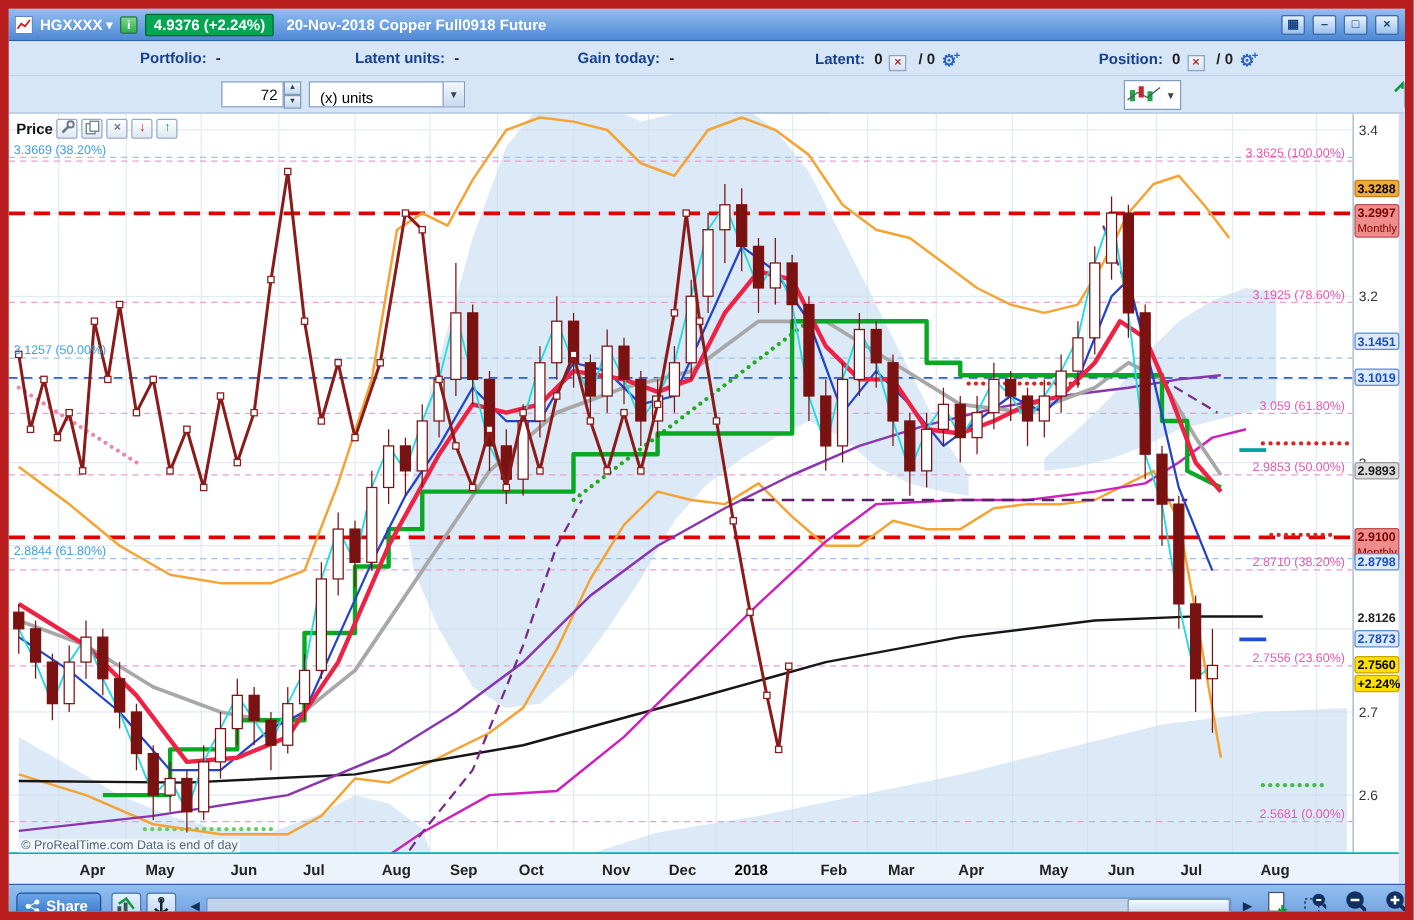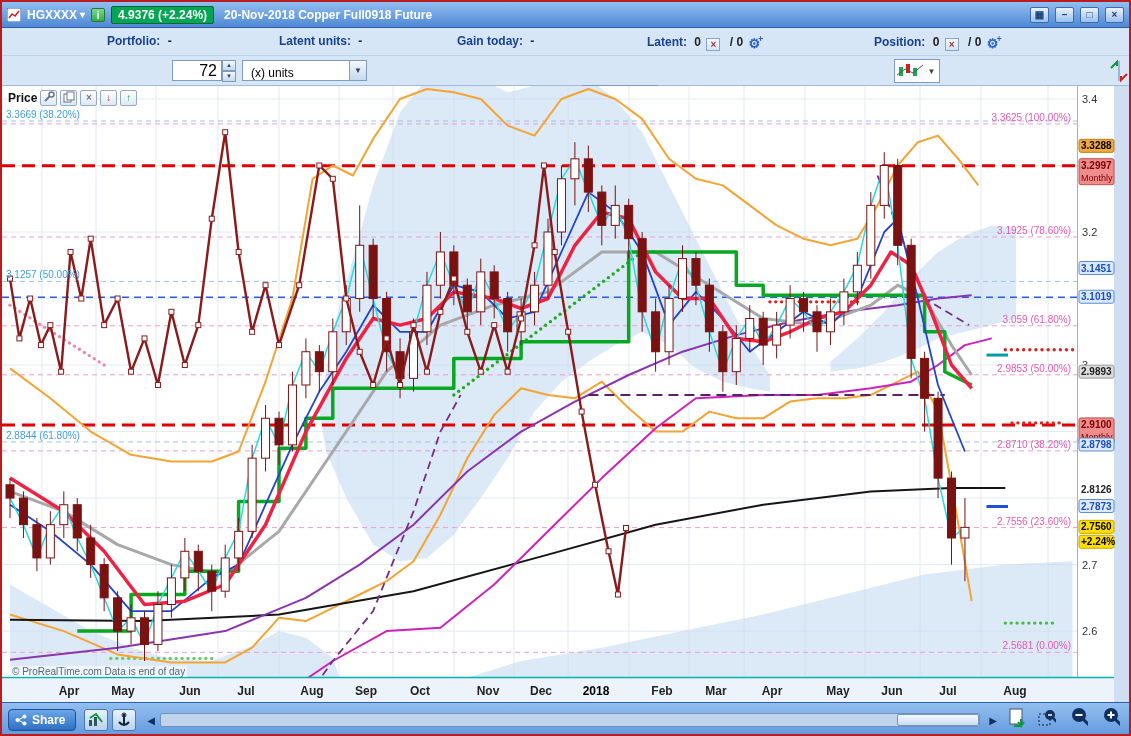--- a/index.html
+++ b/index.html
@@ -1,38 +1,38 @@
 <!DOCTYPE html>
 <html><head>
 <meta charset="utf-8">
 <style>
   html,body{margin:0;padding:0;background:#9fbadd;font-family:"Liberation Sans",sans-serif;}
   *{box-sizing:border-box;}
-  .window{position:relative;width:1131px;height:736px;background:#d7e6f7;border:2px solid #b91c1c;overflow:hidden;}
+  .window{position:relative;width:1131px;height:736px;background:#d7e6f7;border:7px solid #b91c1c;overflow:hidden;}
 
   
   .titlebar{height:26px;background:linear-gradient(#93bff0,#4e88d4);display:flex;align-items:center;padding:0 5px;gap:6px;border-bottom:1px solid #2d5fae;}
   .titlebar .symbol{color:#fff;font-weight:bold;font-size:12px;display:flex;align-items:center;gap:3px;cursor:pointer;}
   .badge-green{background:#00a651;border:1px solid #006633;color:#fff;font-weight:bold;font-size:12px;padding:0 6px;border-radius:2px;line-height:16px;}
   .title-text{color:#fff;font-weight:bold;font-size:12px;margin-left:4px;}
   .tb-spacer{flex:1;}
   .win-btn{width:19px;height:16px;background:linear-gradient(#eaf3fd,#9cc0ec);border:1px solid #3c6cae;color:#16407c;font-size:10px;line-height:14px;text-align:center;border-radius:2px;font-weight:bold;cursor:pointer;}
   .info-chip{width:14px;height:14px;background:linear-gradient(#7fd78f,#2fae4d);border:1px solid #1d7a35;color:#fff;font-size:10px;font-weight:bold;text-align:center;line-height:13px;border-radius:2px;}
 
   
   .statsbar{height:28px;position:relative;background:#d7e6f7;border-bottom:1px solid #bcd2ec;font-size:12px;}
   .stat{position:absolute;top:6px;font-weight:bold;color:#17418f;white-space:nowrap;}
   .stat .val{color:#222;margin-left:4px;}
   .icon-xbox{display:inline-block;width:14px;height:13px;background:linear-gradient(#f4f8fd,#d5e2f2);border:1px solid #8aa4c8;color:#aa3333;font-size:10px;line-height:11px;text-align:center;vertical-align:-2px;margin:0 2px;cursor:pointer;}
   .icon-gear{color:#2a62c8;font-size:13px;vertical-align:-2px;margin-left:2px;cursor:pointer;}
   .gear-plus{color:#2a62c8;font-size:9px;font-weight:bold;vertical-align:4px;margin-left:-2px;}
 
   
   .controlsbar{height:30px;position:relative;background:#d7e6f7;border-bottom:1px solid #9fb9d9;font-size:12px;}
-  .periods{position:absolute;left:170px;top:4px;width:50px;height:21px;border:1px solid #7f9cc0;font-size:16px;text-align:right;padding-right:4px;font-family:"Liberation Sans",sans-serif;}
+  .periods{position:absolute;left:170px;top:4px;width:50px;height:21px;border:1px solid #7f9cc0;font-size:12px;text-align:right;padding-right:4px;font-family:"Liberation Sans",sans-serif;}
   .spin{position:absolute;left:220px;top:4px;width:14px;height:21px;display:flex;flex-direction:column;}
   .spin div{flex:1;background:linear-gradient(#f4f8fd,#c6d9ef);border:1px solid #7f9cc0;font-size:6px;color:#345;text-align:center;line-height:9px;cursor:pointer;}
   .dropdown{position:absolute;top:4px;height:21px;background:#fff;border:1px solid #7f9cc0;display:flex;align-items:flex-end;cursor:pointer;}
   .dropdown .lbl{padding:0 8px;flex:1;}
   .dd-btn{width:17px;height:100%;background:linear-gradient(#f4f8fd,#c6d9ef);border-left:1px solid #7f9cc0;text-align:center;font-size:8px;color:#345;line-height:19px;}
   .style-btn{position:absolute;left:892px;top:3px;width:46px;height:24px;background:#fff;border:1px solid #7f9cc0;display:flex;align-items:center;cursor:pointer;}
   .style-btn .dd{width:13px;text-align:center;font-size:8px;color:#345;}
   .ls-icon{position:absolute;left:1106px;top:2px;cursor:pointer;}
 
   

